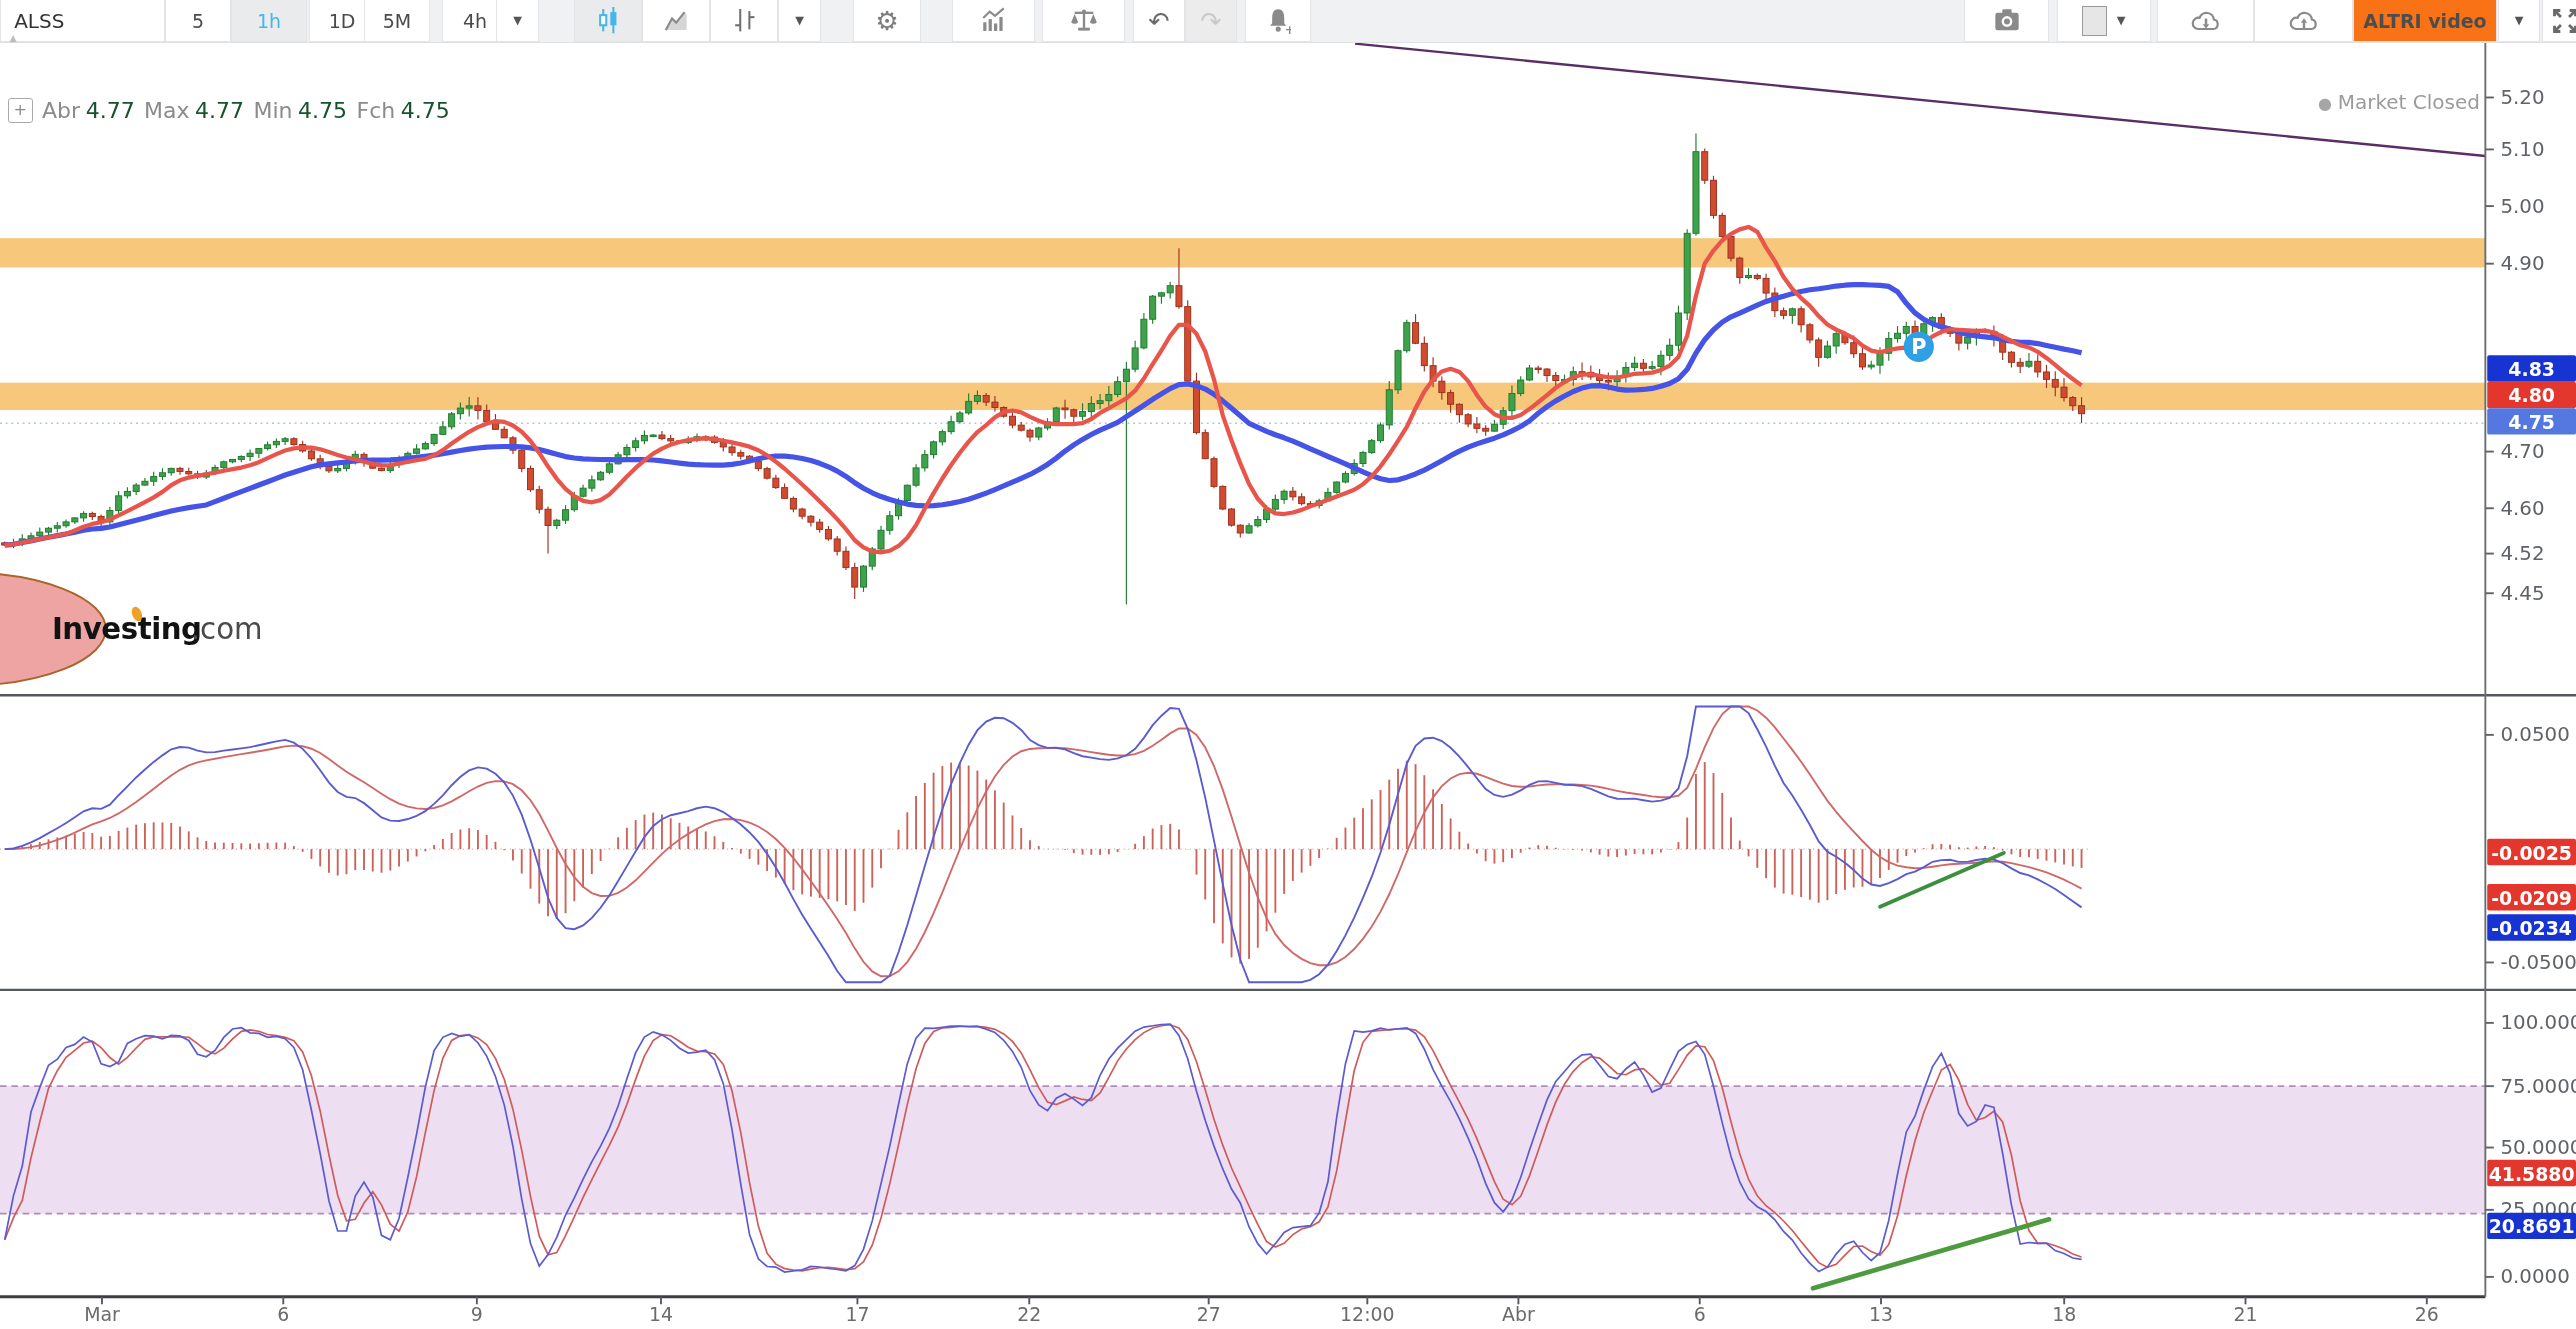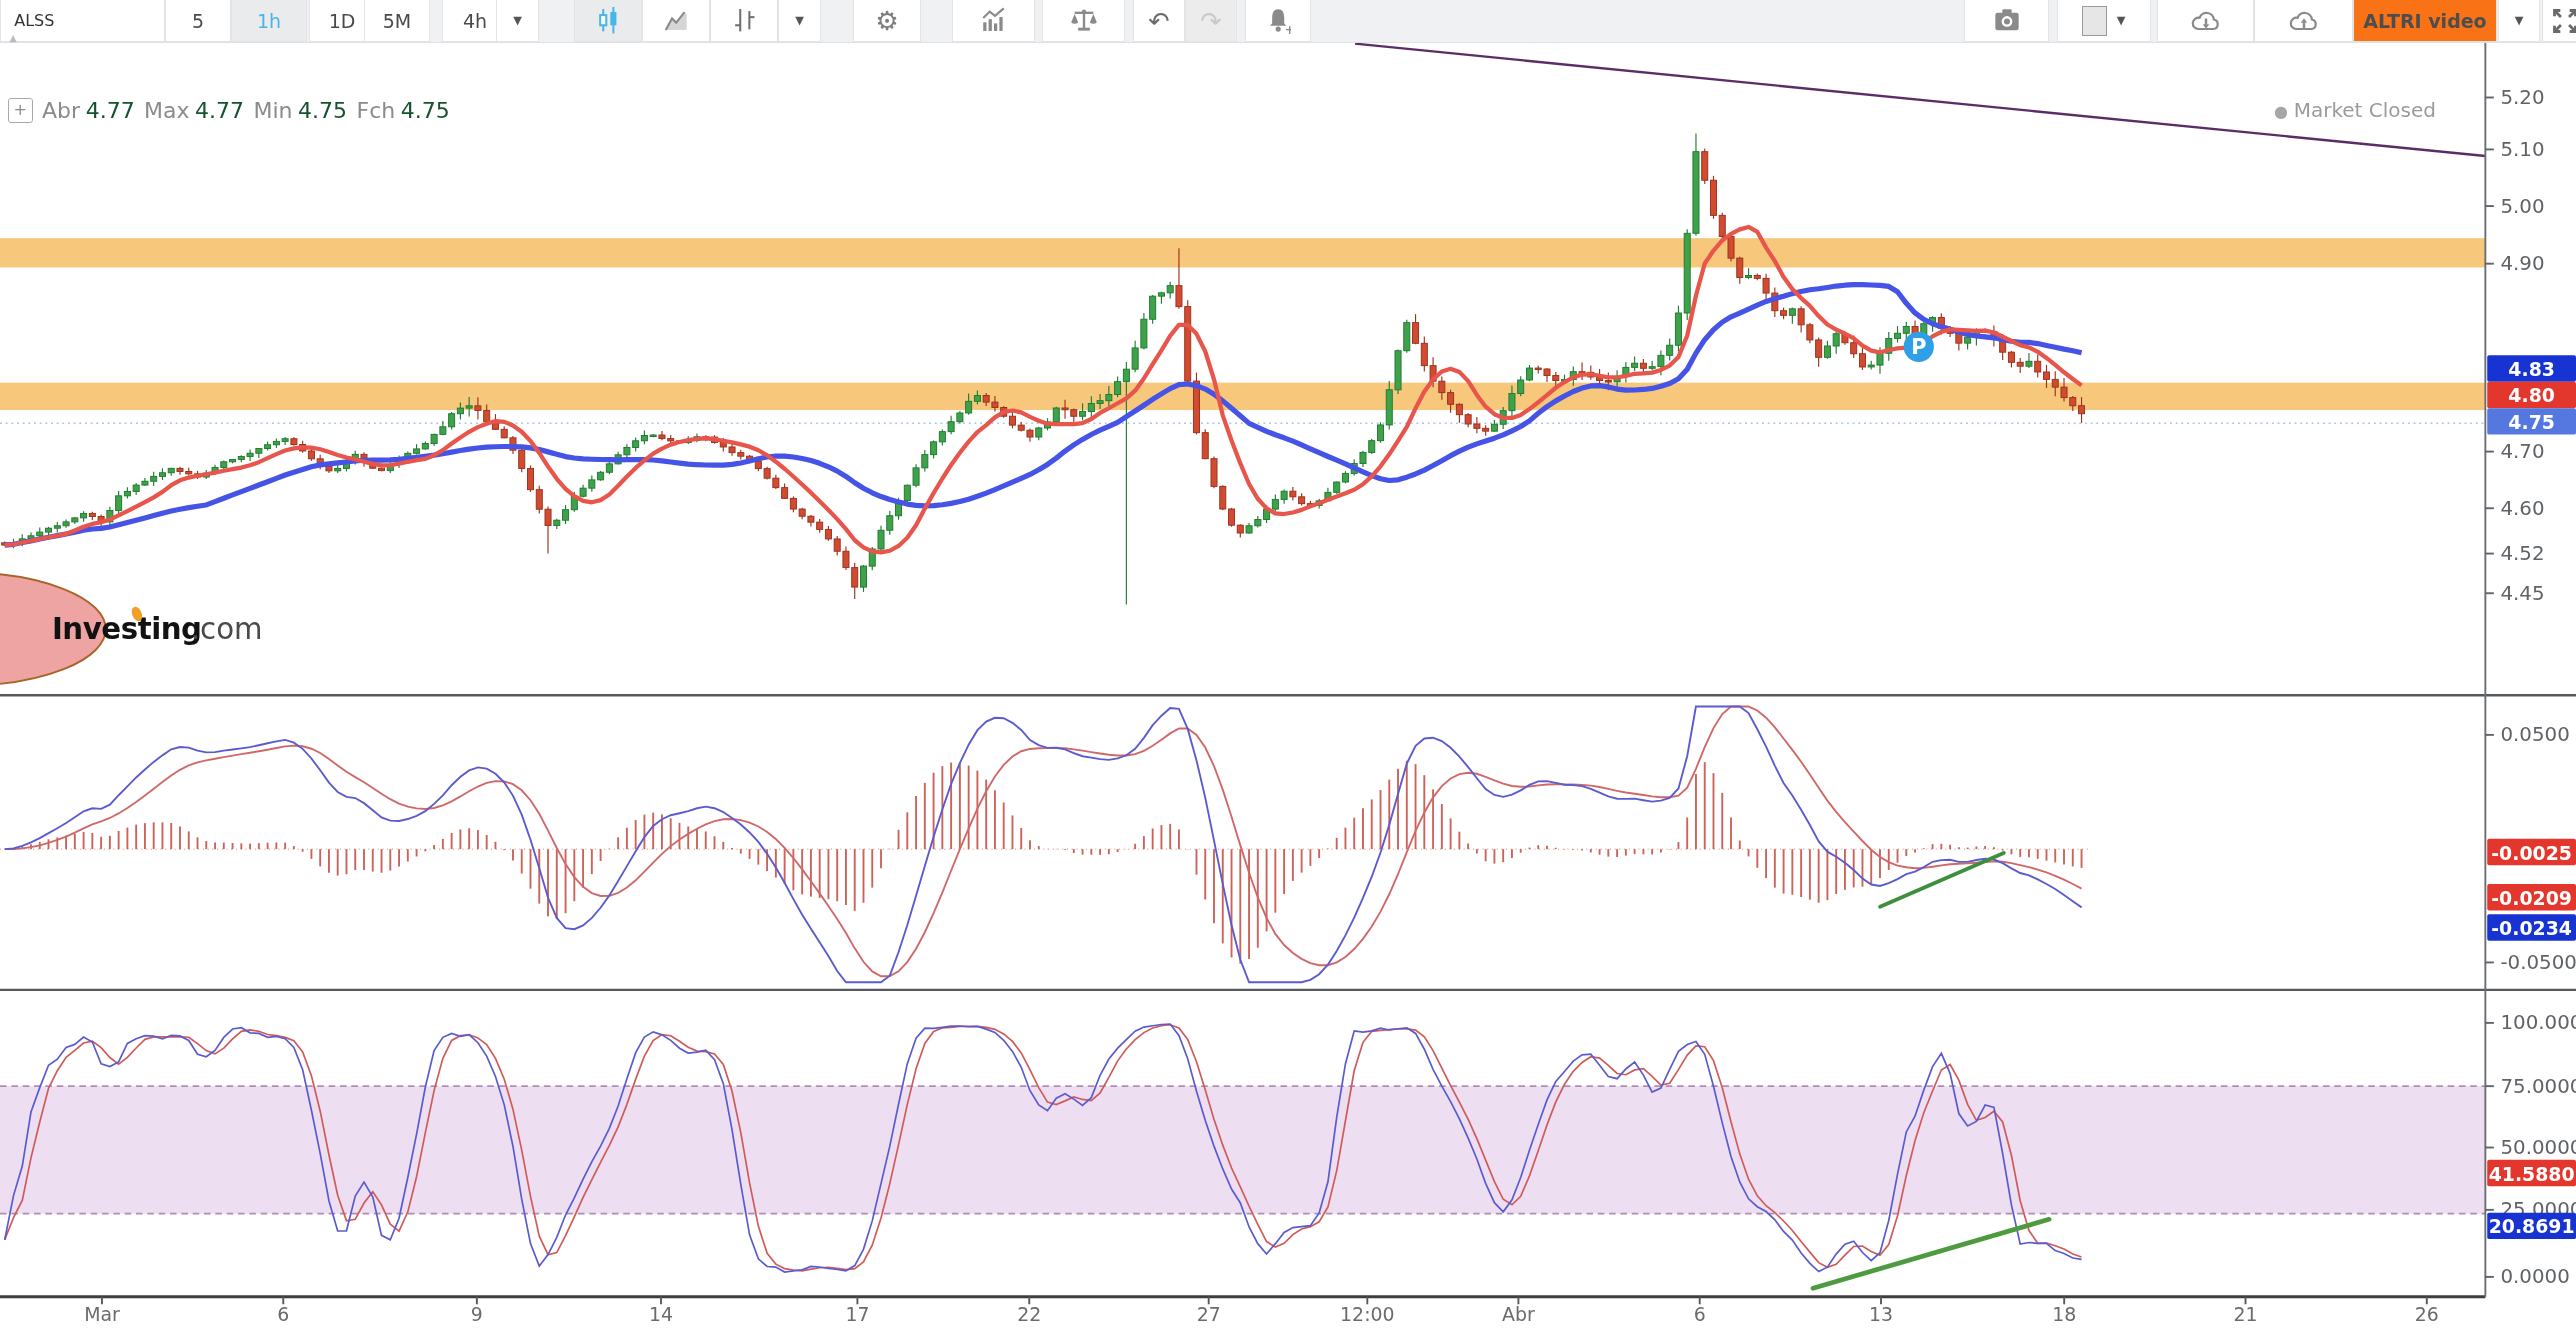--- a/index.html
+++ b/index.html
@@ -1,30 +1,30 @@
 <!DOCTYPE html>
 <html style="font-size:15px"><head>
 <meta charset="utf-8">
 <style>
   html,body{margin:0;padding:0}
   body{width:2576px;height:1330px;overflow:hidden;background:#fff;font-family:"DejaVu Sans","Liberation Sans",sans-serif;position:relative}
   #cv{position:absolute;left:0;top:0;font-family:"DejaVu Sans","Liberation Sans",sans-serif}
   .toolbar{position:absolute;left:0;top:0;width:2576px;height:42px;background:#f0f1f3;border-bottom:0.9px solid #dfe1e4;z-index:5}
   .cell{position:absolute;top:0;height:42px;background:#fff;border:0.9px solid #e2e4e8;border-top:none;box-sizing:border-box;display:flex;align-items:center;justify-content:center;color:#4a4a4a;font-size:19px;cursor:pointer}
   .cell.active{background:#e9ebed;color:#45b6e8}
-  .sym{justify-content:flex-start;padding-left:13.2px;font-size:16px;color:#333}
+  .sym{justify-content:flex-start;padding-left:13.2px;font-size:20px;color:#333}
   .caret{font-size:11.3px;color:#555}
   .grayed{color:#c9c9c9}
   .videobtn{background:#f97316;color:#4d4d4d;font-weight:bold}
   .collapse-tri{position:absolute;left:9.4px;top:32px;font-size:9.4px;color:#b9bcc0;z-index:6}
   .ohlc{position:absolute;left:7.6px;top:98px;display:flex;align-items:center;gap:9.4px;z-index:4;font-size:22px}
   .ohlc .box{width:23px;height:23px;border:0.9px solid #a9a9a9;border-radius:2.8px;color:#8a8a8a;font-size:16px;line-height:21px;text-align:center;background:#fff}
   .ohlc .lab{color:#8b8b8b}
   .ohlc .val{color:#14532d;margin-left:-3.8px}
-  .mclosed{position:absolute;left:2274px;top:98px;width:206px;text-align:left;color:#9b9b9b;font-size:20px;z-index:4}
+  .mclosed{position:absolute;left:2274px;top:90px;width:206px;text-align:right;color:#9b9b9b;font-size:20px;z-index:4}
   .mclosed .dot{color:#a6a6a6;font-size:16px;margin-right:5.7px}
 </style>
 </head>
 <body>
 
 <svg id="cv" width="2576" height="1330" viewBox="0 0 2728 1408">
     <rect x="0" y="252" width="2632" height="31" fill="#f7c87c"></rect>
     <rect x="0" y="405" width="2632" height="29" fill="#f7c87c"></rect>
     <rect x="0" y="1150" width="2632" height="135" fill="rgba(197,145,209,0.30)"></rect>
     <line x1="0" y1="1150" x2="2632" y2="1150" stroke="#b08cb8" stroke-width="2" stroke-dasharray="7 5"></line>

